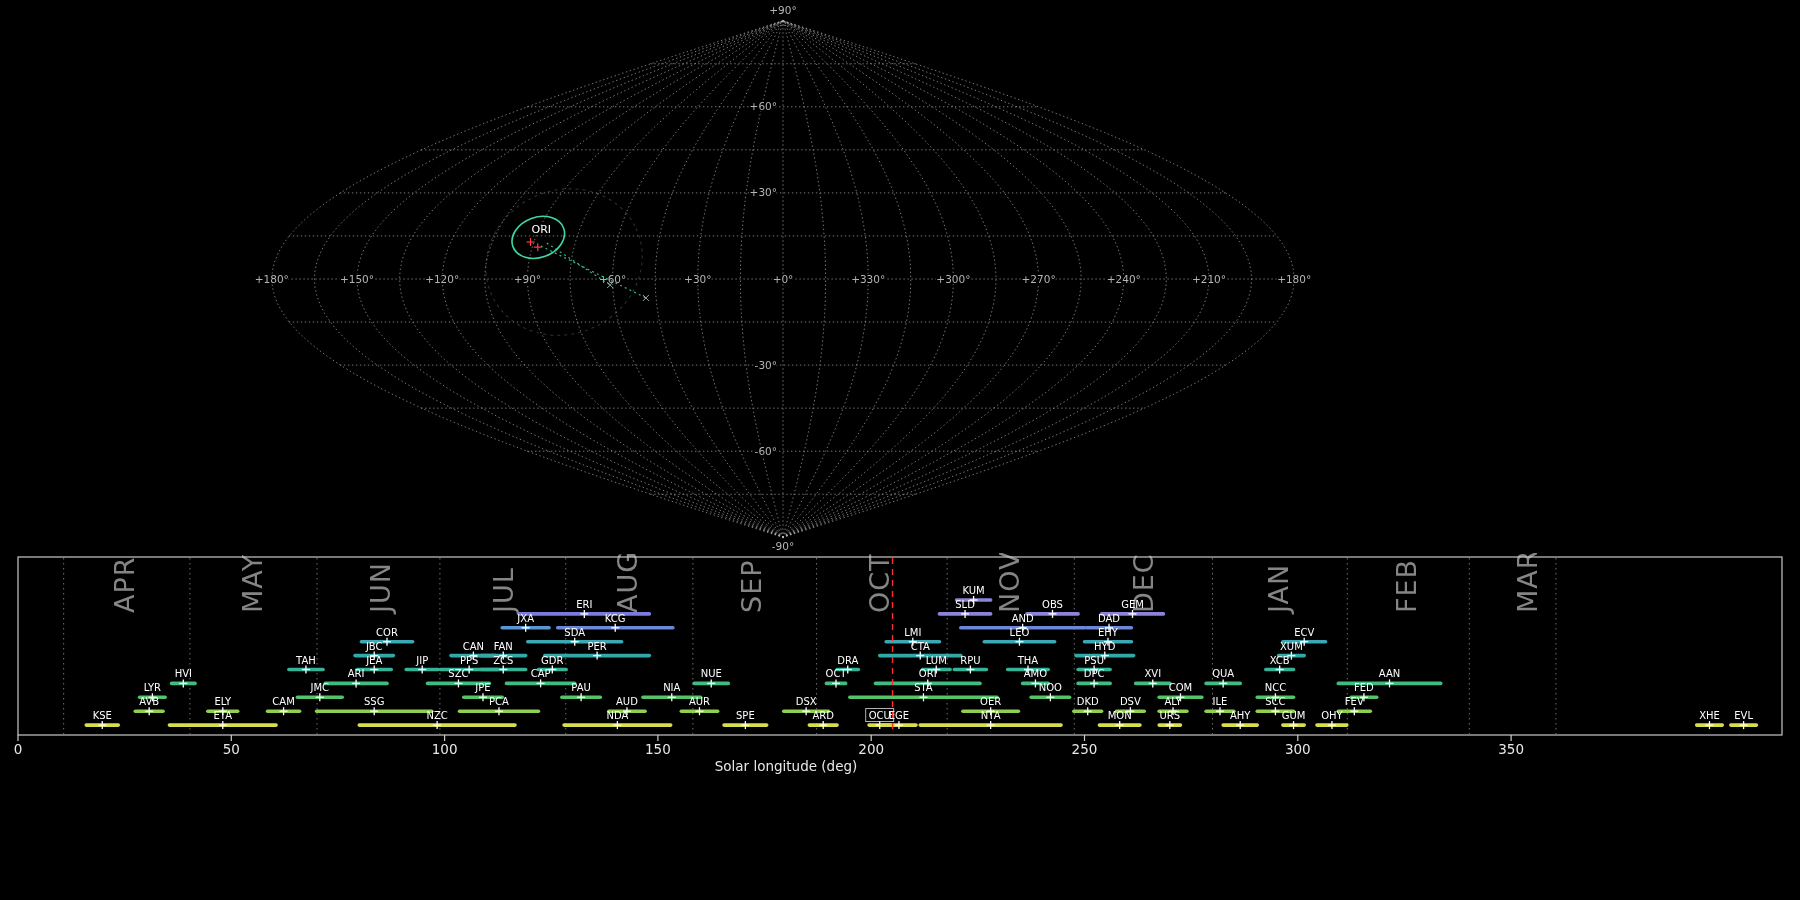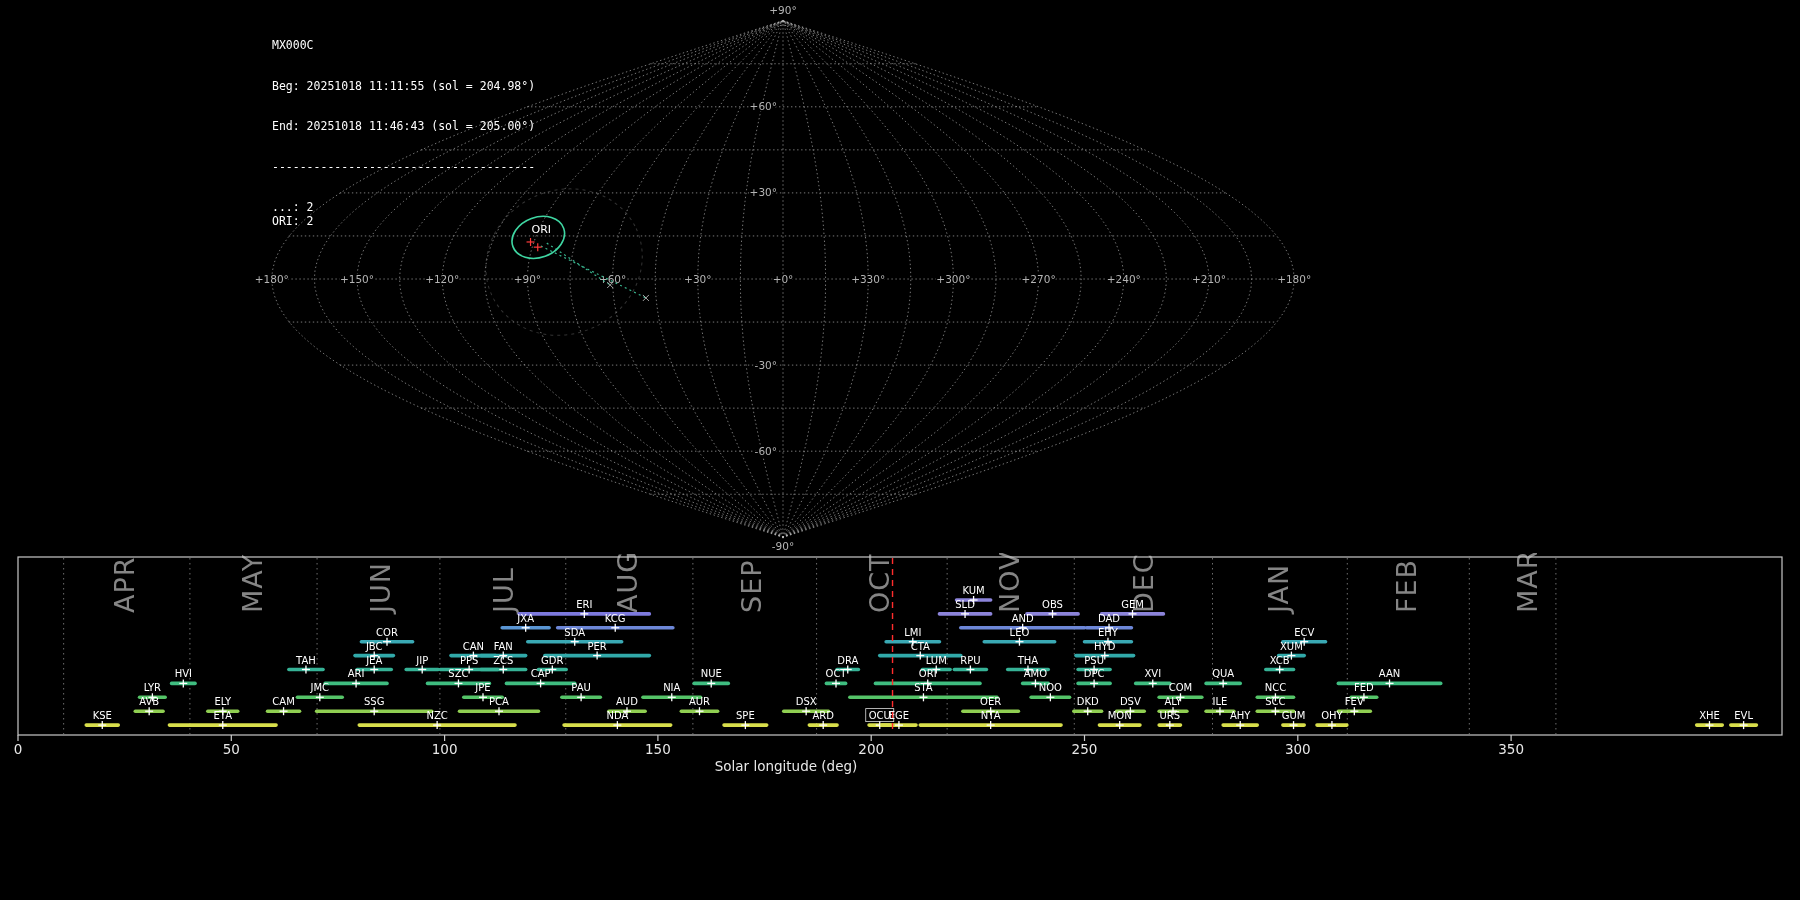--- a/index.html
+++ b/index.html
@@ -24,27 +24,20 @@
   .xlabel{fill:#e8e8e8;font-size:13.5px;text-anchor:middle}
   .plus{stroke:#fff;stroke-width:1.3}
   .shlab{fill:#fff;font-size:10px;text-anchor:middle}
   .labelbox{fill:none;stroke:#ddd;stroke-width:.8}
   .now{stroke:#ff2d2d;stroke-width:1.4;stroke-dasharray:6 5}
 </style>
 </head>
 <body>
 
 <div id="figure">
-  <div id="obs-header">
-    <div>MX000C</div>
-    <div>Beg: 20251018 11:11:55 (sol = 204.98°)</div>
-    <div>End: 20251018 11:46:43 (sol = 205.00°)</div>
-    <div>--------------------------------------</div>
-    <div id="count-lines"><div>...: 2</div><div>ORI: 2</div></div>
-  </div>
   <svg id="skymap" width="1800" height="553" viewBox="0 0 1800 553">
       <g>
         <path d="M783.0,537.3L756.2,528.7L729.6,520.1L703.0,511.5L676.7,502.9L650.7,494.3L625.0,485.6L599.8,477.0L575.1,468.4L550.9,459.8L527.4,451.2L504.6,442.6L482.5,434.0L461.3,425.4L440.9,416.8L421.5,408.1L403.1,399.5L385.7,390.9L369.4,382.3L354.3,373.7L340.3,365.1L327.5,356.5L316.0,347.9L305.8,339.3L296.8,330.7L289.2,322.1L283.0,313.4L278.1,304.8L274.6,296.2L272.5,287.6L271.8,279.0L272.5,270.4L274.6,261.8L278.1,253.2L283.0,244.6L289.2,235.9L296.8,227.3L305.8,218.7L316.0,210.1L327.5,201.5L340.3,192.9L354.3,184.3L369.4,175.7L385.7,167.1L403.1,158.5L421.5,149.8L440.9,141.2L461.3,132.6L482.5,124.0L504.6,115.4L527.4,106.8L550.9,98.2L575.1,89.6L599.8,81.0L625.0,72.4L650.7,63.8L676.7,55.1L703.0,46.5L729.6,37.9L756.2,29.3L783.0,20.7" class="grid"></path>
         <path d="M783.0,537.3L758.5,528.7L734.0,520.1L709.7,511.5L685.6,502.9L661.7,494.3L638.2,485.6L615.1,477.0L592.4,468.4L570.3,459.8L548.7,451.2L527.8,442.6L507.6,434.0L488.1,425.4L469.4,416.8L451.6,408.1L434.8,399.5L418.8,390.9L403.9,382.3L390.0,373.7L377.2,365.1L365.5,356.5L354.9,347.9L345.5,339.3L337.3,330.7L330.4,322.1L324.6,313.4L320.2,304.8L317.0,296.2L315.0,287.6L314.4,279.0L315.0,270.4L317.0,261.8L320.2,253.2L324.6,244.6L330.4,235.9L337.3,227.3L345.5,218.7L354.9,210.1L365.5,201.5L377.2,192.9L390.0,184.3L403.9,175.7L418.8,167.1L434.8,158.5L451.6,149.8L469.4,141.2L488.1,132.6L507.6,124.0L527.8,115.4L548.7,106.8L570.3,98.2L592.4,89.6L615.1,81.0L638.2,72.4L661.7,63.8L685.6,55.1L709.7,46.5L734.0,37.9L758.5,29.3L783.0,20.7" class="grid"></path>
         <path d="M783.0,537.3L760.7,528.7L738.5,520.1L716.4,511.5L694.4,502.9L672.7,494.3L651.4,485.6L630.3,477.0L609.7,468.4L589.6,459.8L570.0,451.2L551.0,442.6L532.6,434.0L514.9,425.4L498.0,416.8L481.8,408.1L466.4,399.5L451.9,390.9L438.4,382.3L425.7,373.7L414.1,365.1L403.4,356.5L393.8,347.9L385.3,339.3L377.8,330.7L371.5,322.1L366.3,313.4L362.2,304.8L359.3,296.2L357.6,287.6L357.0,279.0L357.6,270.4L359.3,261.8L362.2,253.2L366.3,244.6L371.5,235.9L377.8,227.3L385.3,218.7L393.8,210.1L403.4,201.5L414.1,192.9L425.7,184.3L438.4,175.7L451.9,167.1L466.4,158.5L481.8,149.8L498.0,141.2L514.9,132.6L532.6,124.0L551.0,115.4L570.0,106.8L589.6,98.2L609.7,89.6L630.3,81.0L651.4,72.4L672.7,63.8L694.4,55.1L716.4,46.5L738.5,37.9L760.7,29.3L783.0,20.7" class="grid"></path>
         <path d="M783.0,537.3L762.9,528.7L742.9,520.1L723.0,511.5L703.3,502.9L683.8,494.3L664.5,485.6L645.6,477.0L627.1,468.4L608.9,459.8L591.3,451.2L574.2,442.6L557.6,434.0L541.7,425.4L526.5,416.8L511.9,408.1L498.1,399.5L485.0,390.9L472.8,382.3L461.5,373.7L451.0,365.1L441.4,356.5L432.7,347.9L425.1,339.3L418.4,330.7L412.7,322.1L408.0,313.4L404.3,304.8L401.7,296.2L400.1,287.6L399.6,279.0L400.1,270.4L401.7,261.8L404.3,253.2L408.0,244.6L412.7,235.9L418.4,227.3L425.1,218.7L432.7,210.1L441.4,201.5L451.0,192.9L461.5,184.3L472.8,175.7L485.0,167.1L498.1,158.5L511.9,149.8L526.5,141.2L541.7,132.6L557.6,124.0L574.2,115.4L591.3,106.8L608.9,98.2L627.1,89.6L645.6,81.0L664.5,72.4L683.8,63.8L703.3,55.1L723.0,46.5L742.9,37.9L762.9,29.3L783.0,20.7" class="grid"></path>
         <path d="M783.0,537.3L765.2,528.7L747.4,520.1L729.7,511.5L712.1,502.9L694.8,494.3L677.7,485.6L660.9,477.0L644.4,468.4L628.3,459.8L612.6,451.2L597.4,442.6L582.7,434.0L568.5,425.4L555.0,416.8L542.0,408.1L529.7,399.5L518.1,390.9L507.3,382.3L497.2,373.7L487.9,365.1L479.3,356.5L471.7,347.9L464.8,339.3L458.9,330.7L453.8,322.1L449.6,313.4L446.4,304.8L444.1,296.2L442.7,287.6L442.2,279.0L442.7,270.4L444.1,261.8L446.4,253.2L449.6,244.6L453.8,235.9L458.9,227.3L464.8,218.7L471.7,210.1L479.3,201.5L487.9,192.9L497.2,184.3L507.3,175.7L518.1,167.1L529.7,158.5L542.0,149.8L555.0,141.2L568.5,132.6L582.7,124.0L597.4,115.4L612.6,106.8L628.3,98.2L644.4,89.6L660.9,81.0L677.7,72.4L694.8,63.8L712.1,55.1L729.7,46.5L747.4,37.9L765.2,29.3L783.0,20.7" class="grid"></path>
         <path d="M783.0,537.3L767.4,528.7L751.8,520.1L736.4,511.5L721.0,502.9L705.8,494.3L690.9,485.6L676.1,477.0L661.7,468.4L647.6,459.8L633.9,451.2L620.6,442.6L607.7,434.0L595.3,425.4L583.5,416.8L572.1,408.1L561.4,399.5L551.3,390.9L541.8,382.3L532.9,373.7L524.8,365.1L517.3,356.5L510.6,347.9L504.6,339.3L499.4,330.7L495.0,322.1L491.3,313.4L488.5,304.8L486.4,296.2L485.2,287.6L484.8,279.0L485.2,270.4L486.4,261.8L488.5,253.2L491.3,244.6L495.0,235.9L499.4,227.3L504.6,218.7L510.6,210.1L517.3,201.5L524.8,192.9L532.9,184.3L541.8,175.7L551.3,167.1L561.4,158.5L572.1,149.8L583.5,141.2L595.3,132.6L607.7,124.0L620.6,115.4L633.9,106.8L647.6,98.2L661.7,89.6L676.1,81.0L690.9,72.4L705.8,63.8L721.0,55.1L736.4,46.5L751.8,37.9L767.4,29.3L783.0,20.7" class="grid"></path>
         <path d="M783.0,537.3L769.6,528.7L756.3,520.1L743.0,511.5L729.9,502.9L716.8,494.3L704.0,485.6L691.4,477.0L679.0,468.4L667.0,459.8L655.2,451.2L643.8,442.6L632.8,434.0L622.1,425.4L612.0,416.8L602.3,408.1L593.1,399.5L584.4,390.9L576.2,382.3L568.6,373.7L561.6,365.1L555.3,356.5L549.5,347.9L544.4,339.3L539.9,330.7L536.1,322.1L533.0,313.4L530.5,304.8L528.8,296.2L527.8,287.6L527.4,279.0L527.8,270.4L528.8,261.8L530.5,253.2L533.0,244.6L536.1,235.9L539.9,227.3L544.4,218.7L549.5,210.1L555.3,201.5L561.6,192.9L568.6,184.3L576.2,175.7L584.4,167.1L593.1,158.5L602.3,149.8L612.0,141.2L622.1,132.6L632.8,124.0L643.8,115.4L655.2,106.8L667.0,98.2L679.0,89.6L691.4,81.0L704.0,72.4L716.8,63.8L729.9,55.1L743.0,46.5L756.3,37.9L769.6,29.3L783.0,20.7" class="grid"></path>
         <path d="M783.0,537.3L771.9,528.7L760.7,520.1L749.7,511.5L738.7,502.9L727.9,494.3L717.2,485.6L706.7,477.0L696.4,468.4L686.3,459.8L676.5,451.2L667.0,442.6L657.8,434.0L649.0,425.4L640.5,416.8L632.4,408.1L624.7,399.5L617.5,390.9L610.7,382.3L604.4,373.7L598.5,365.1L593.2,356.5L588.4,347.9L584.1,339.3L580.4,330.7L577.3,322.1L574.7,313.4L572.6,304.8L571.2,296.2L570.3,287.6L570.0,279.0L570.3,270.4L571.2,261.8L572.6,253.2L574.7,244.6L577.3,235.9L580.4,227.3L584.1,218.7L588.4,210.1L593.2,201.5L598.5,192.9L604.4,184.3L610.7,175.7L617.5,167.1L624.7,158.5L632.4,149.8L640.5,141.2L649.0,132.6L657.8,124.0L667.0,115.4L676.5,106.8L686.3,98.2L696.4,89.6L706.7,81.0L717.2,72.4L727.9,63.8L738.7,55.1L749.7,46.5L760.7,37.9L771.9,29.3L783.0,20.7" class="grid"></path>

